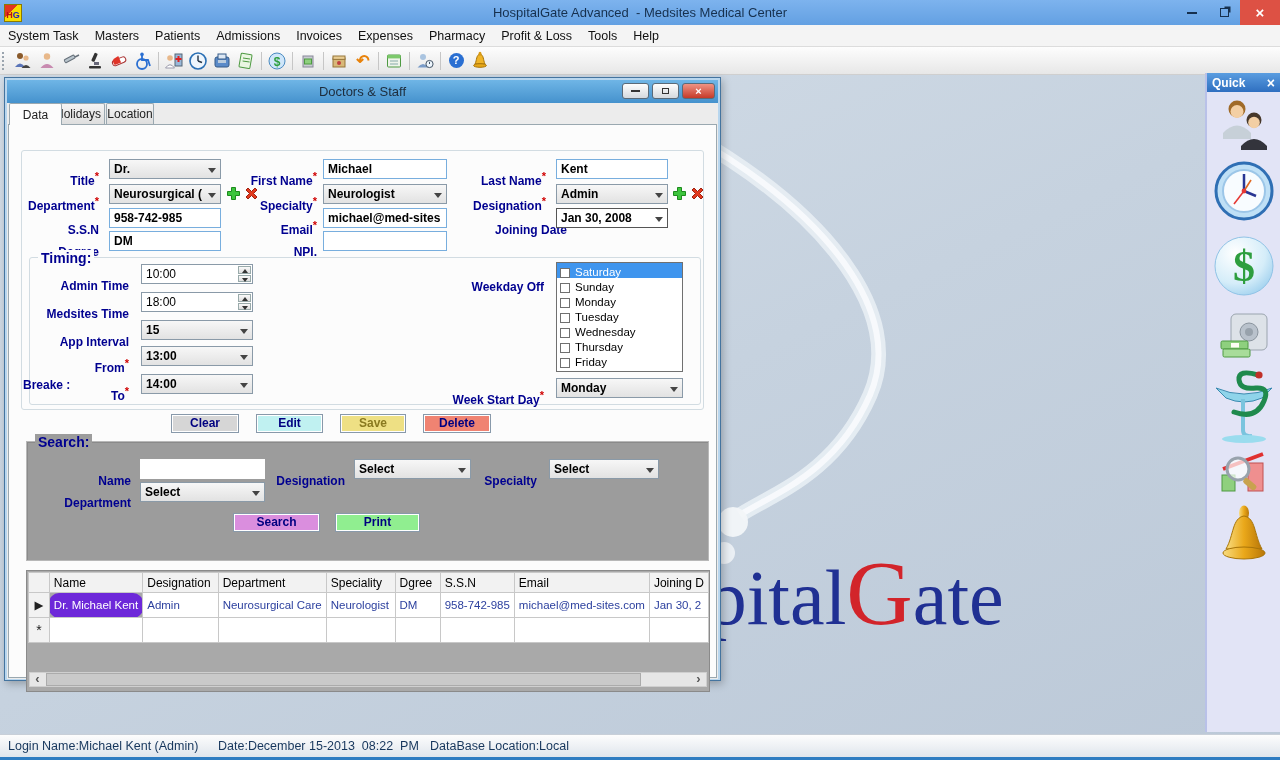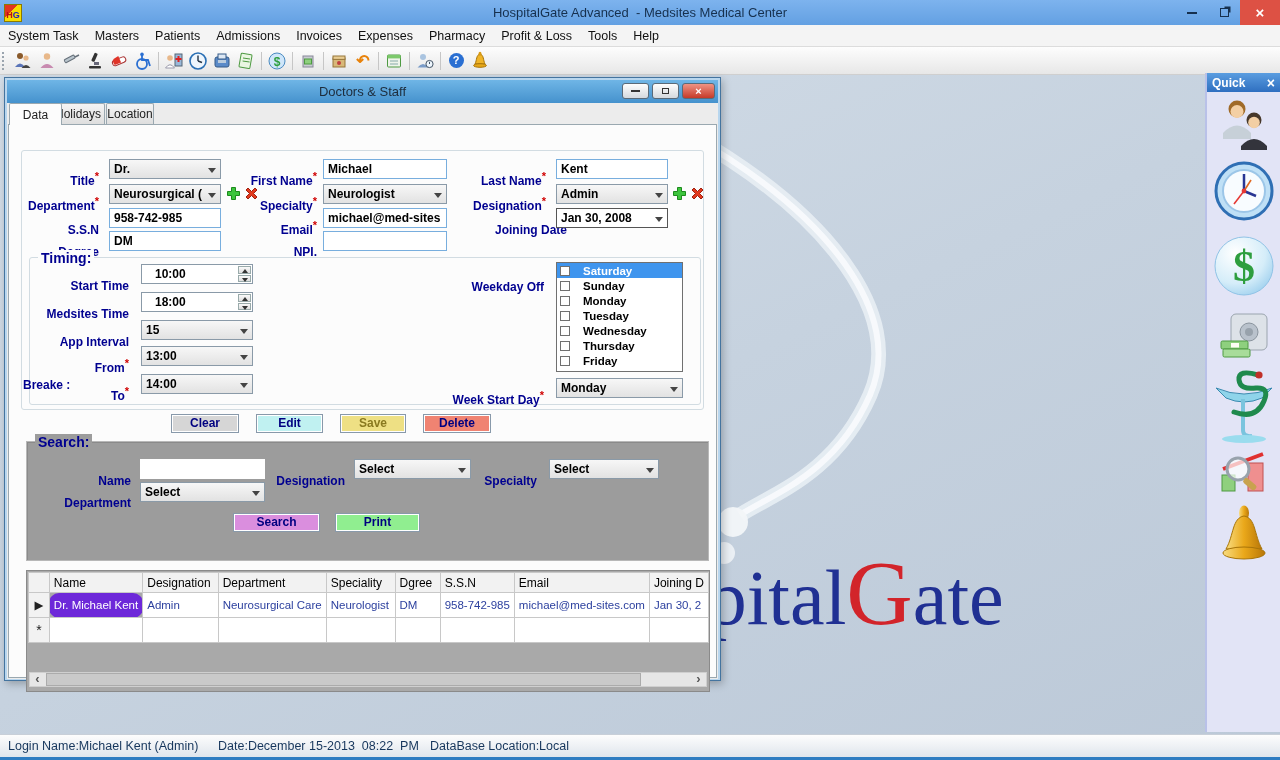--- a/index.html
+++ b/index.html
@@ -78,34 +78,34 @@
   .ast { color:#d00000; font-size:11px; vertical-align:super; line-height:0; }
   .tbx { position:absolute; height:20px; background:#fff; border:1px solid #78aede;
     font-size:12px; font-weight:bold; color:#000; padding:2px 4px; overflow:hidden; white-space:nowrap; }
   .cmb { position:absolute; height:20px; background:linear-gradient(#f7f7f7,#e2e2e2);
     border:1px solid #8a9aa8; font-size:12px; font-weight:bold; color:#000;
     padding:2px 16px 2px 4px; overflow:hidden; white-space:nowrap; }
   .cmb.white { background:#fff; border-color:#555; }
   .chev { position:absolute; right:4px; top:8px; width:0; height:0;
     border-left:4px solid transparent; border-right:4px solid transparent; border-top:5px solid #444; }
   .spin { position:absolute; height:20px; background:#fff; border:1px solid #8a9aa8;
-    font-size:12px; font-weight:bold; padding:2px 16px 2px 13px; }
+    font-size:12px; font-weight:normal; padding:2px 16px 2px 4px; }
   .spin-ud { position:absolute; right:1px; top:1px; width:13px; height:16px;
     display:flex; flex-direction:column; gap:1px; }
   .spin-ud span { flex:1; background:linear-gradient(#fafafa,#ddd); border:1px solid #9aa;
     position:relative; }
   .spin-ud span::after { content:""; position:absolute; left:3px; top:2px; width:0; height:0;
     border-left:3px solid transparent; border-right:3px solid transparent; }
   .spin-ud .up::after { border-bottom:4px solid #333; }
   .spin-ud .dn::after { border-top:4px solid #333; }
   .mini-ico { position:absolute; width:15px; height:15px; }
 
   .wdlist { position:absolute; background:#fff; border:1px solid #707070; overflow:hidden; }
-  .wd-item { height:15px; display:flex; align-items:center; gap:13px; padding-left:3px;
-    font-size:11.5px; font-weight:bold; color:#000; }
+  .wd-item { height:15px; display:flex; align-items:flex-end; gap:5px; padding-left:3px;
+    font-size:11.5px; font-weight:normal; color:#000; }
   .wd-item.sel { background:#3f95ee; color:#fff; }
   .cb { width:10px; height:10px; background:#fff; border:1px solid #707070; flex:none; }
 
   .abtn { position:absolute; height:19px; border:1px solid #8899aa; box-shadow:inset 0 0 0 1px #ffffff;
     font-size:12px; font-weight:bold; color:#000080; text-align:center; line-height:17px; }
 
   .search-box { position:absolute; background:#9c9c9c; border:1px solid #b8b8b8;
     box-shadow:inset 1px 1px 0 #8a8a8a; }
 
   .grid-sec { position:absolute; background:#a9a9a9; border:1px solid #8a8a8a; }
@@ -452,21 +452,21 @@
       <div class="cmb white" style="left:547px;top:83px;width:112px"><span>Jan 30, 2008</span><i class="chev"></i></div>
 
       <div class="lbl" style="left:10px;top:109px;width:80px">Degree</div>
       <div class="tbx" style="left:100px;top:106px;width:112px">DM</div>
       <div class="lbl" style="left:240px;top:109px;width:68px">NPI.</div>
       <div class="tbx" style="left:314px;top:106px;width:124px"></div>
 
       <div class="gbox" style="left:20px;top:132px;width:672px;height:148px">
         <div class="gbox-label">Timing:</div>
       </div>
-      <div class="lbl" style="left:30px;top:143px;width:90px">Start Time</div>
+      <div class="lbl" style="left:30px;top:143px;width:90px">Admin Time</div>
       <div class="spin" style="left:132px;top:139px;width:112px"><span>10:00</span><div class="spin-ud">
             <span class="up"></span>
             <span class="dn"></span>
           </div></div>
       <div class="lbl" style="left:30px;top:171px;width:90px">Medsites Time</div>
       <div class="spin" style="left:132px;top:167px;width:112px"><span>18:00</span><div class="spin-ud">
             <span class="up"></span>
             <span class="dn"></span>
           </div></div>
       <div class="lbl" style="left:30px;top:199px;width:90px">App Interval</div>

